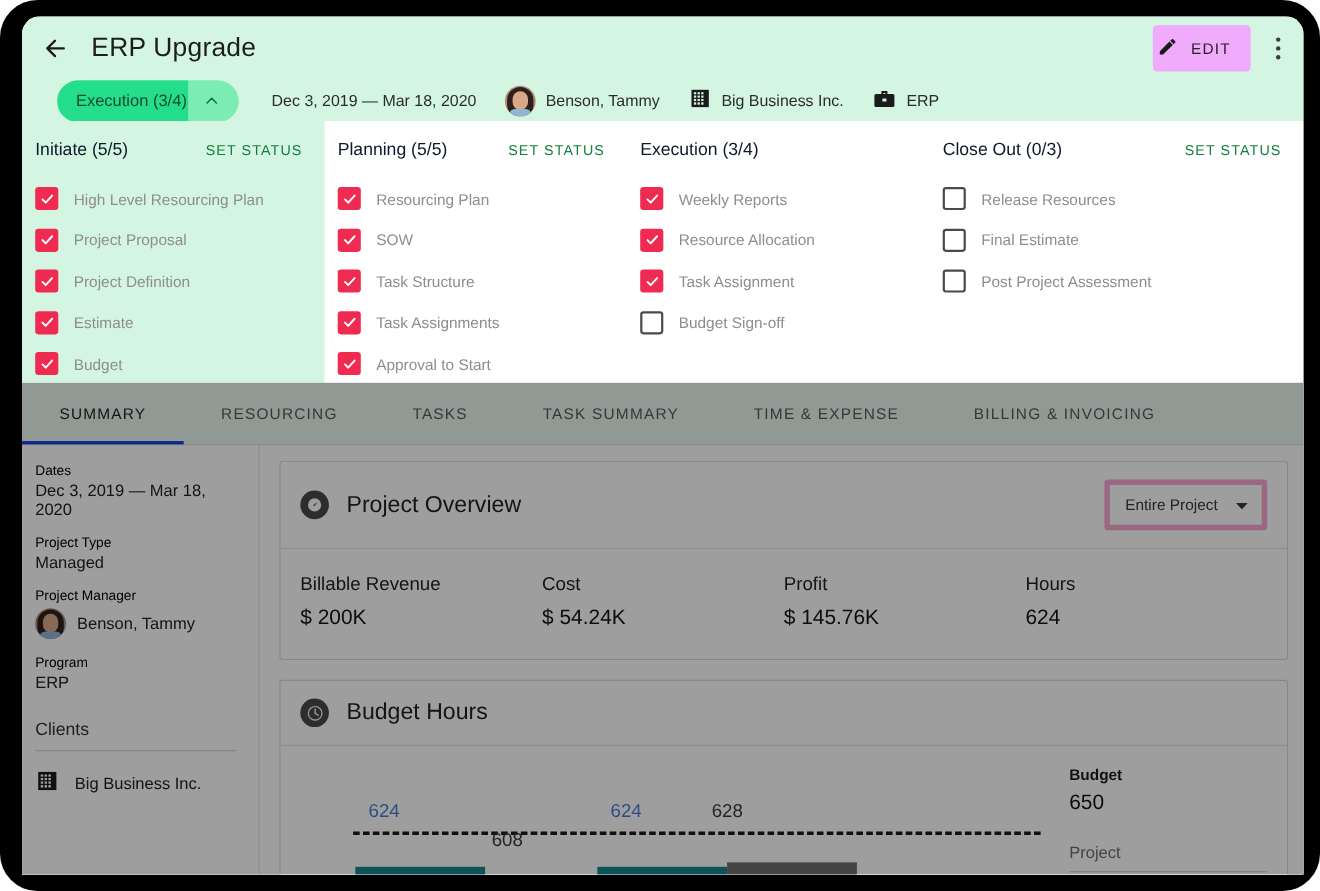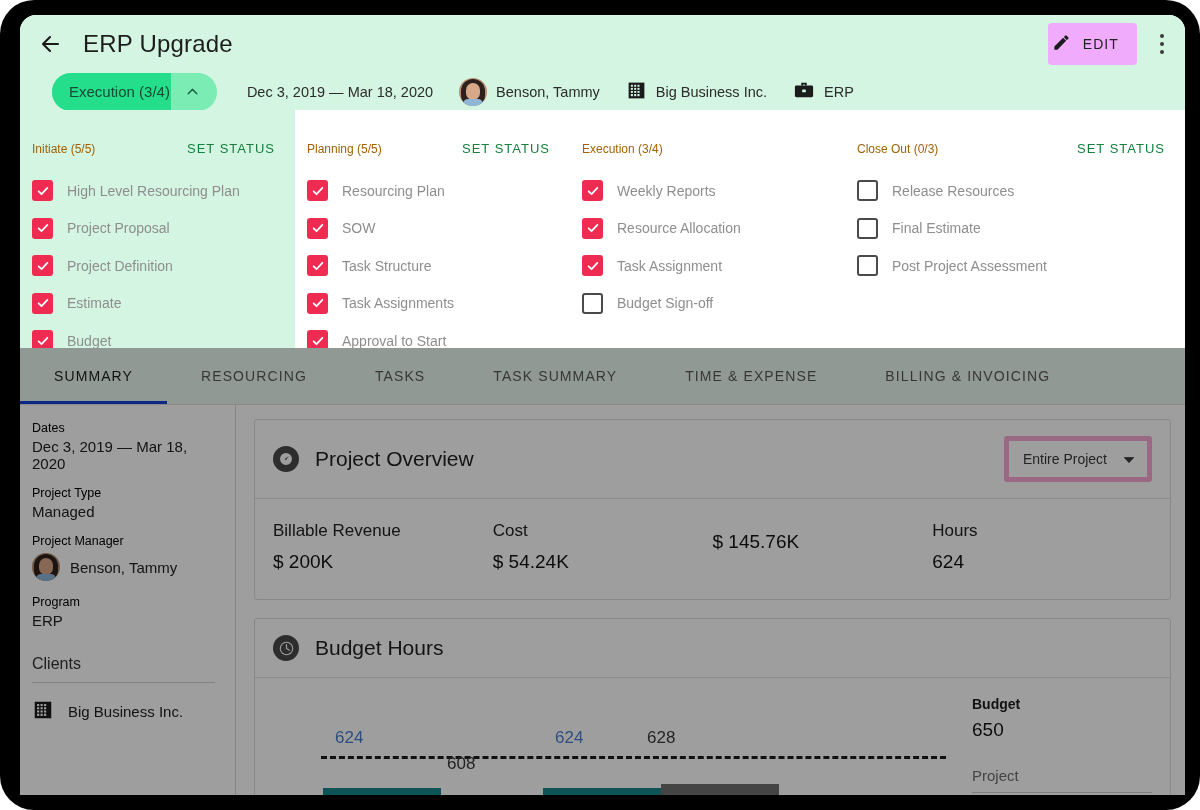--- a/index.html
+++ b/index.html
@@ -176,23 +176,22 @@
     position: relative;
   }
   .phase-col.active { background: #d4f5e2; }
   .phase-head {
     display: flex;
     align-items: baseline;
     padding: 0 20px 0 12px;
     margin-bottom: 16px;
   }
   .phase-title {
-    font-size: 12px;
-    color: #a16207;
-    margin-top: 14px;
+    font-size: 16px;
+    color: #0f172a;
   }
   .phase-head .sp { flex: 1 1 auto; min-width: 26px; }
   .set-status {
     font-size: 13px;
     letter-spacing: 1px;
     color: #15803d;
     cursor: pointer;
     white-space: nowrap;
   }
   .chk-row {
@@ -710,20 +709,21 @@
             <div class="kpis" id="kpis">
                 <div class="kpi">
                   <div class="kpi-lbl">Billable Revenue</div>
                   <div class="kpi-val">$ 200K</div>
                 </div>
                 <div class="kpi">
                   <div class="kpi-lbl">Cost</div>
                   <div class="kpi-val">$ 54.24K</div>
                 </div>
                 <div class="kpi">
+                  <div class="kpi-lbl">Profit</div>
                   <div class="kpi-val">$ 145.76K</div>
                 </div>
                 <div class="kpi">
                   <div class="kpi-lbl">Hours</div>
                   <div class="kpi-val">624</div>
                 </div>
               </div>
           </div>
 
           <div class="card">

